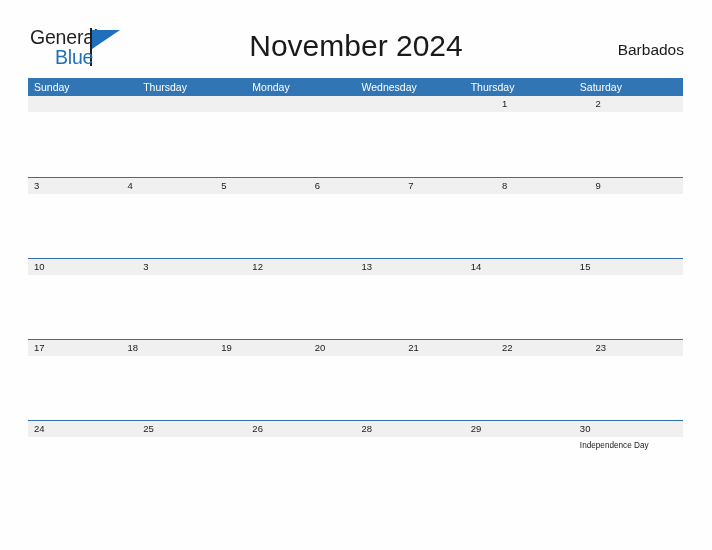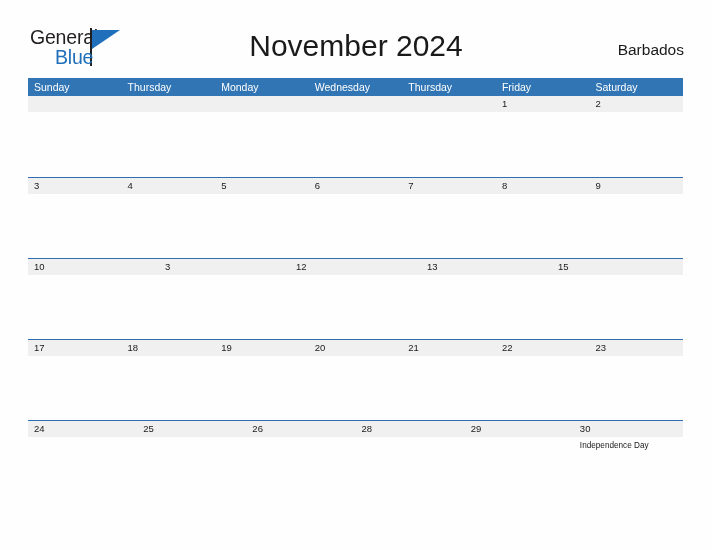--- a/index.html
+++ b/index.html
@@ -202,21 +202,20 @@
   </div>
 
   <div class="cal-grid">
 
     <div class="weekday-row">
       <div class="weekday-cell">Sunday</div>
       <div class="weekday-cell">Thursday</div>
       <div class="weekday-cell">Monday</div>
       <div class="weekday-cell">Wednesday</div>
       <div class="weekday-cell">Thursday</div>
-      <div class="weekday-cell">Friday</div>
       <div class="weekday-cell">Saturday</div>
     </div>
 
     <div class="week-row first">
       <div class="week-band"></div>
       <div class="week-cells">
         <div class="day-cell empty">
             <span class="day-num"></span>
           </div>
         <div class="day-cell empty">
@@ -274,20 +273,23 @@
             <span class="day-num">10</span>
           </div>
         <div class="day-cell">
             <span class="day-num">3</span>
           </div>
         <div class="day-cell">
             <span class="day-num">12</span>
           </div>
         <div class="day-cell">
             <span class="day-num">13</span>
+          </div>
+        <div class="day-cell">
+            <span class="day-num">14</span>
           </div>
         <div class="day-cell">
             <span class="day-num">15</span>
           </div>
       </div>
     </div>
 
     <div class="week-row">
       <div class="week-band"></div>
       <div class="week-cells">

